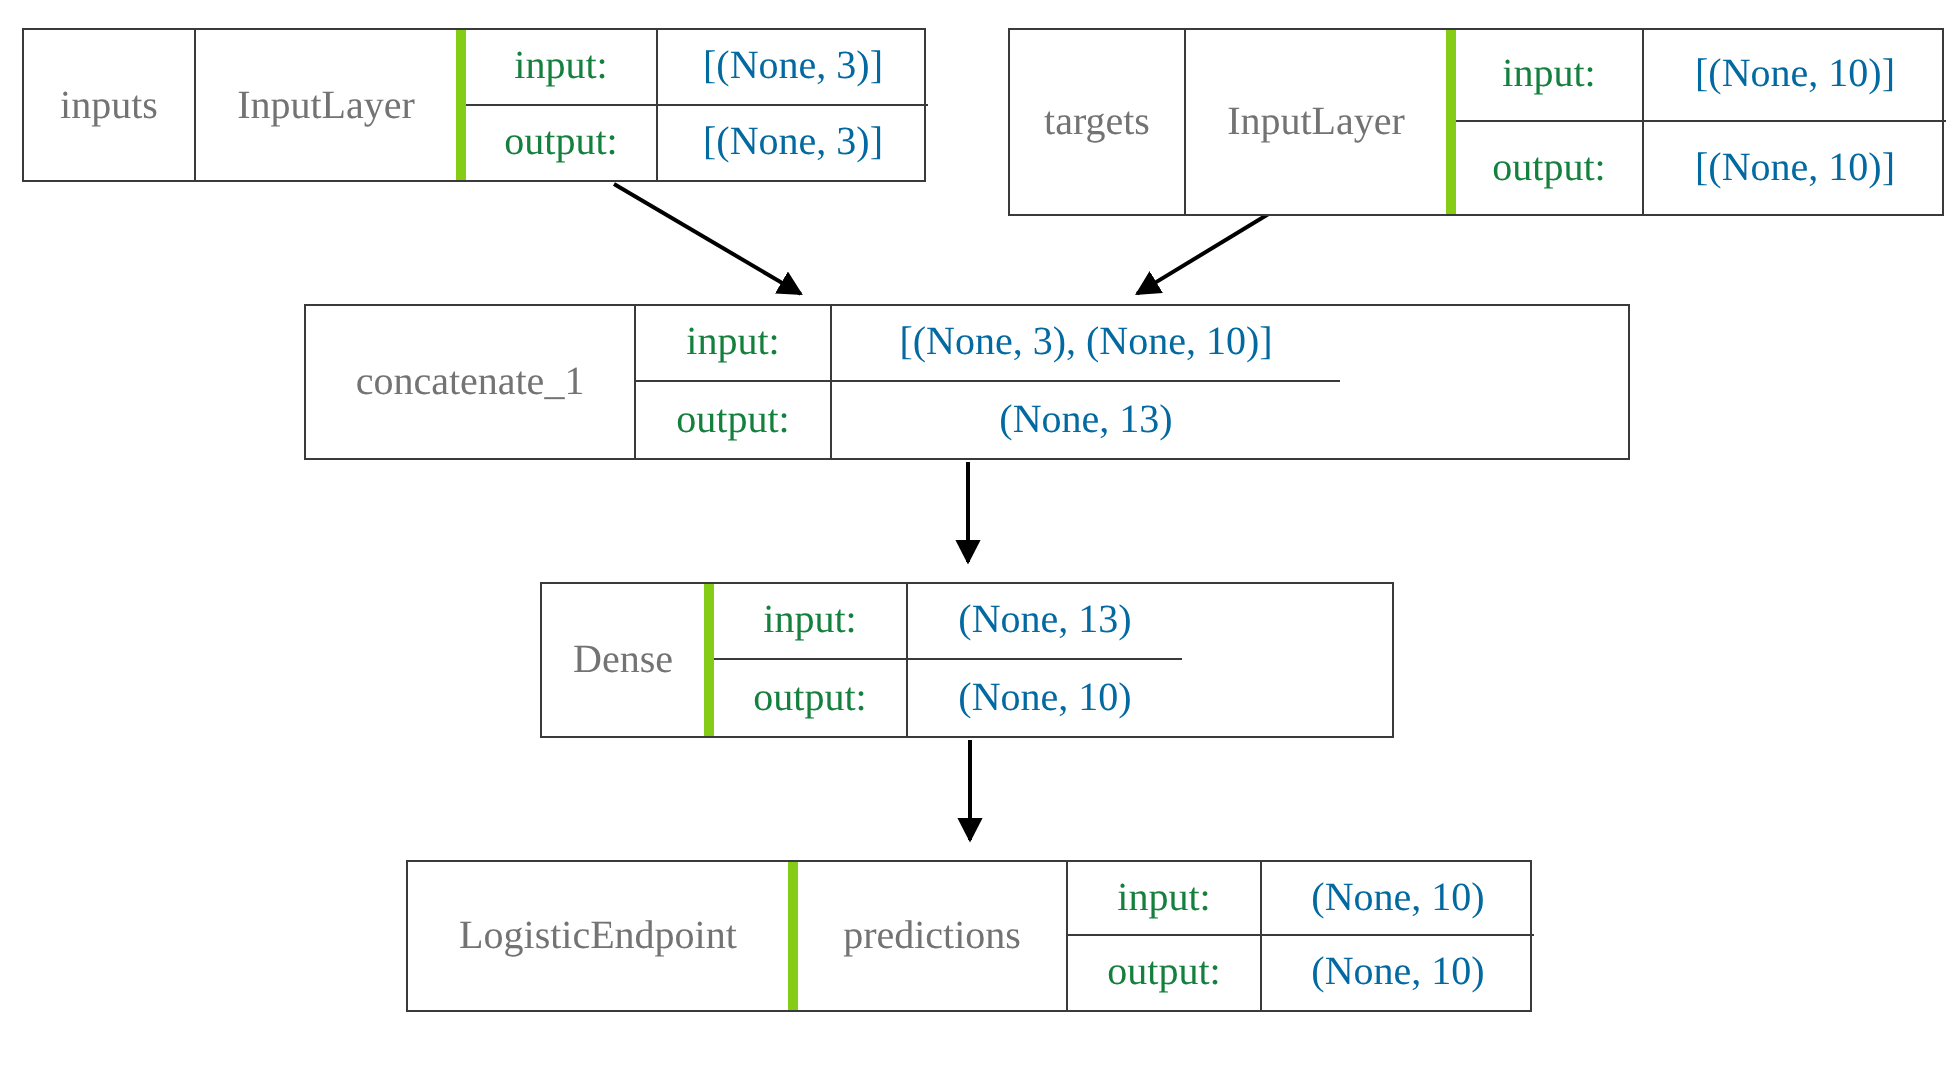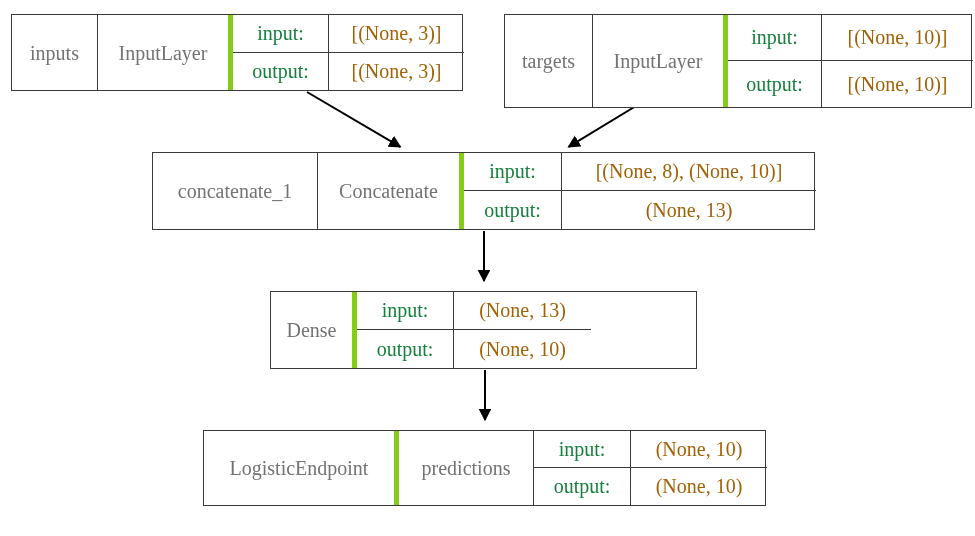--- a/index.html
+++ b/index.html
@@ -64,21 +64,21 @@
     font-size: 20px;
     color: #15803d;
     white-space: nowrap;
   }
   .val {
     box-sizing: border-box;
     display: flex;
     align-items: center;
     justify-content: center;
     font-size: 20px;
-    color: #a16207;
+    color: #0369a1;
     white-space: nowrap;
   }
   #edges {
     position: absolute;
     left: 0;
     top: 0;
     width: 975px;
     height: 536px;
     pointer-events: none;
   }
@@ -127,25 +127,24 @@
       </div>
       <div class="iorow">
         <div class="lbl" style="width: 94px; flex: 0 0 94px;">output:</div>
         <div class="val" style="width: 151px; flex: 0 0 151px;">[(None, 10)]</div>
       </div>
     </div>
   </div>
 
   <div class="node" style="left: 152px; top: 152px; width: 663px; height: 78px;">
     <div class="cell col-name" style="width: 165px; flex: 0 0 165px;">concatenate_1</div>
-    <div class="cell col-type" style="width: 146px; flex: 0 0 146px;">Concatenate</div>
     <div class="iopair" style="width: 352px; flex: 0 0 352px;">
       <div class="iorow top">
         <div class="lbl" style="width: 98px; flex: 0 0 98px;">input:</div>
-        <div class="val" style="width: 254px; flex: 0 0 254px;">[(None, 8), (None, 10)]</div>
+        <div class="val" style="width: 254px; flex: 0 0 254px;">[(None, 3), (None, 10)]</div>
       </div>
       <div class="iorow">
         <div class="lbl" style="width: 98px; flex: 0 0 98px;">output:</div>
         <div class="val" style="width: 254px; flex: 0 0 254px;">(None, 13)</div>
       </div>
     </div>
   </div>
 
   <div class="node" style="left: 270px; top: 291px; width: 427px; height: 78px;">
     <div class="cell col-type" style="width: 86px; flex: 0 0 86px;">Dense</div>

